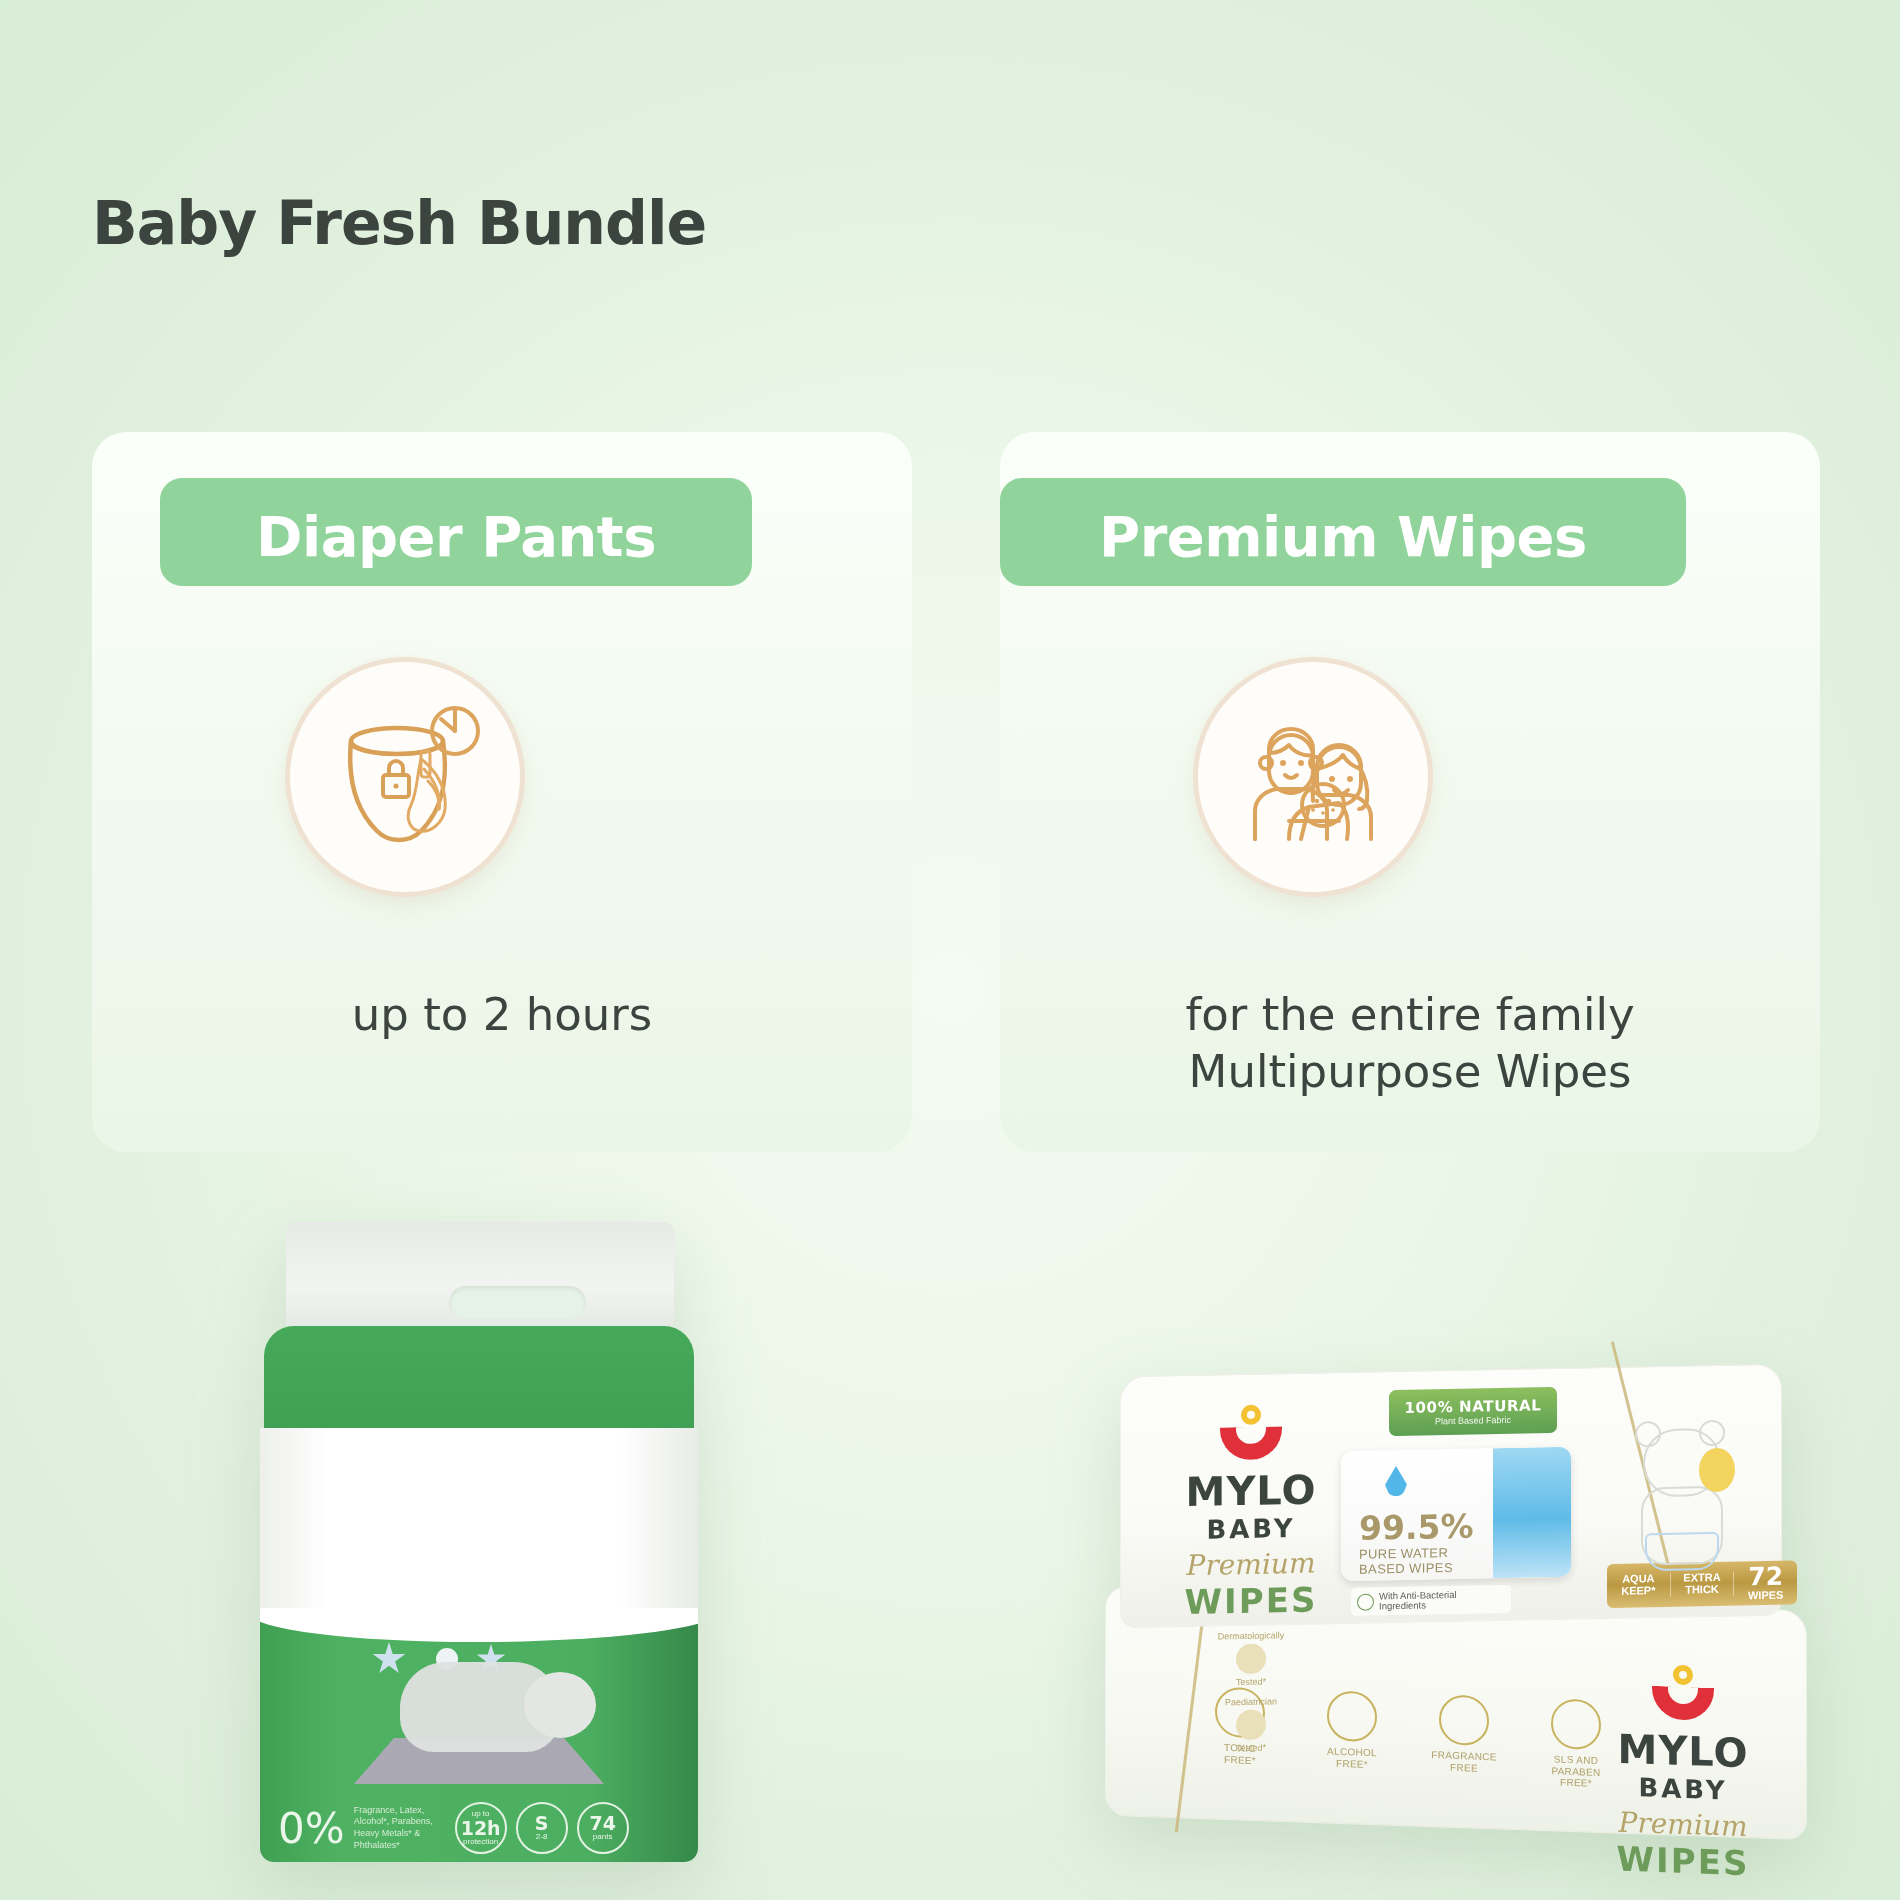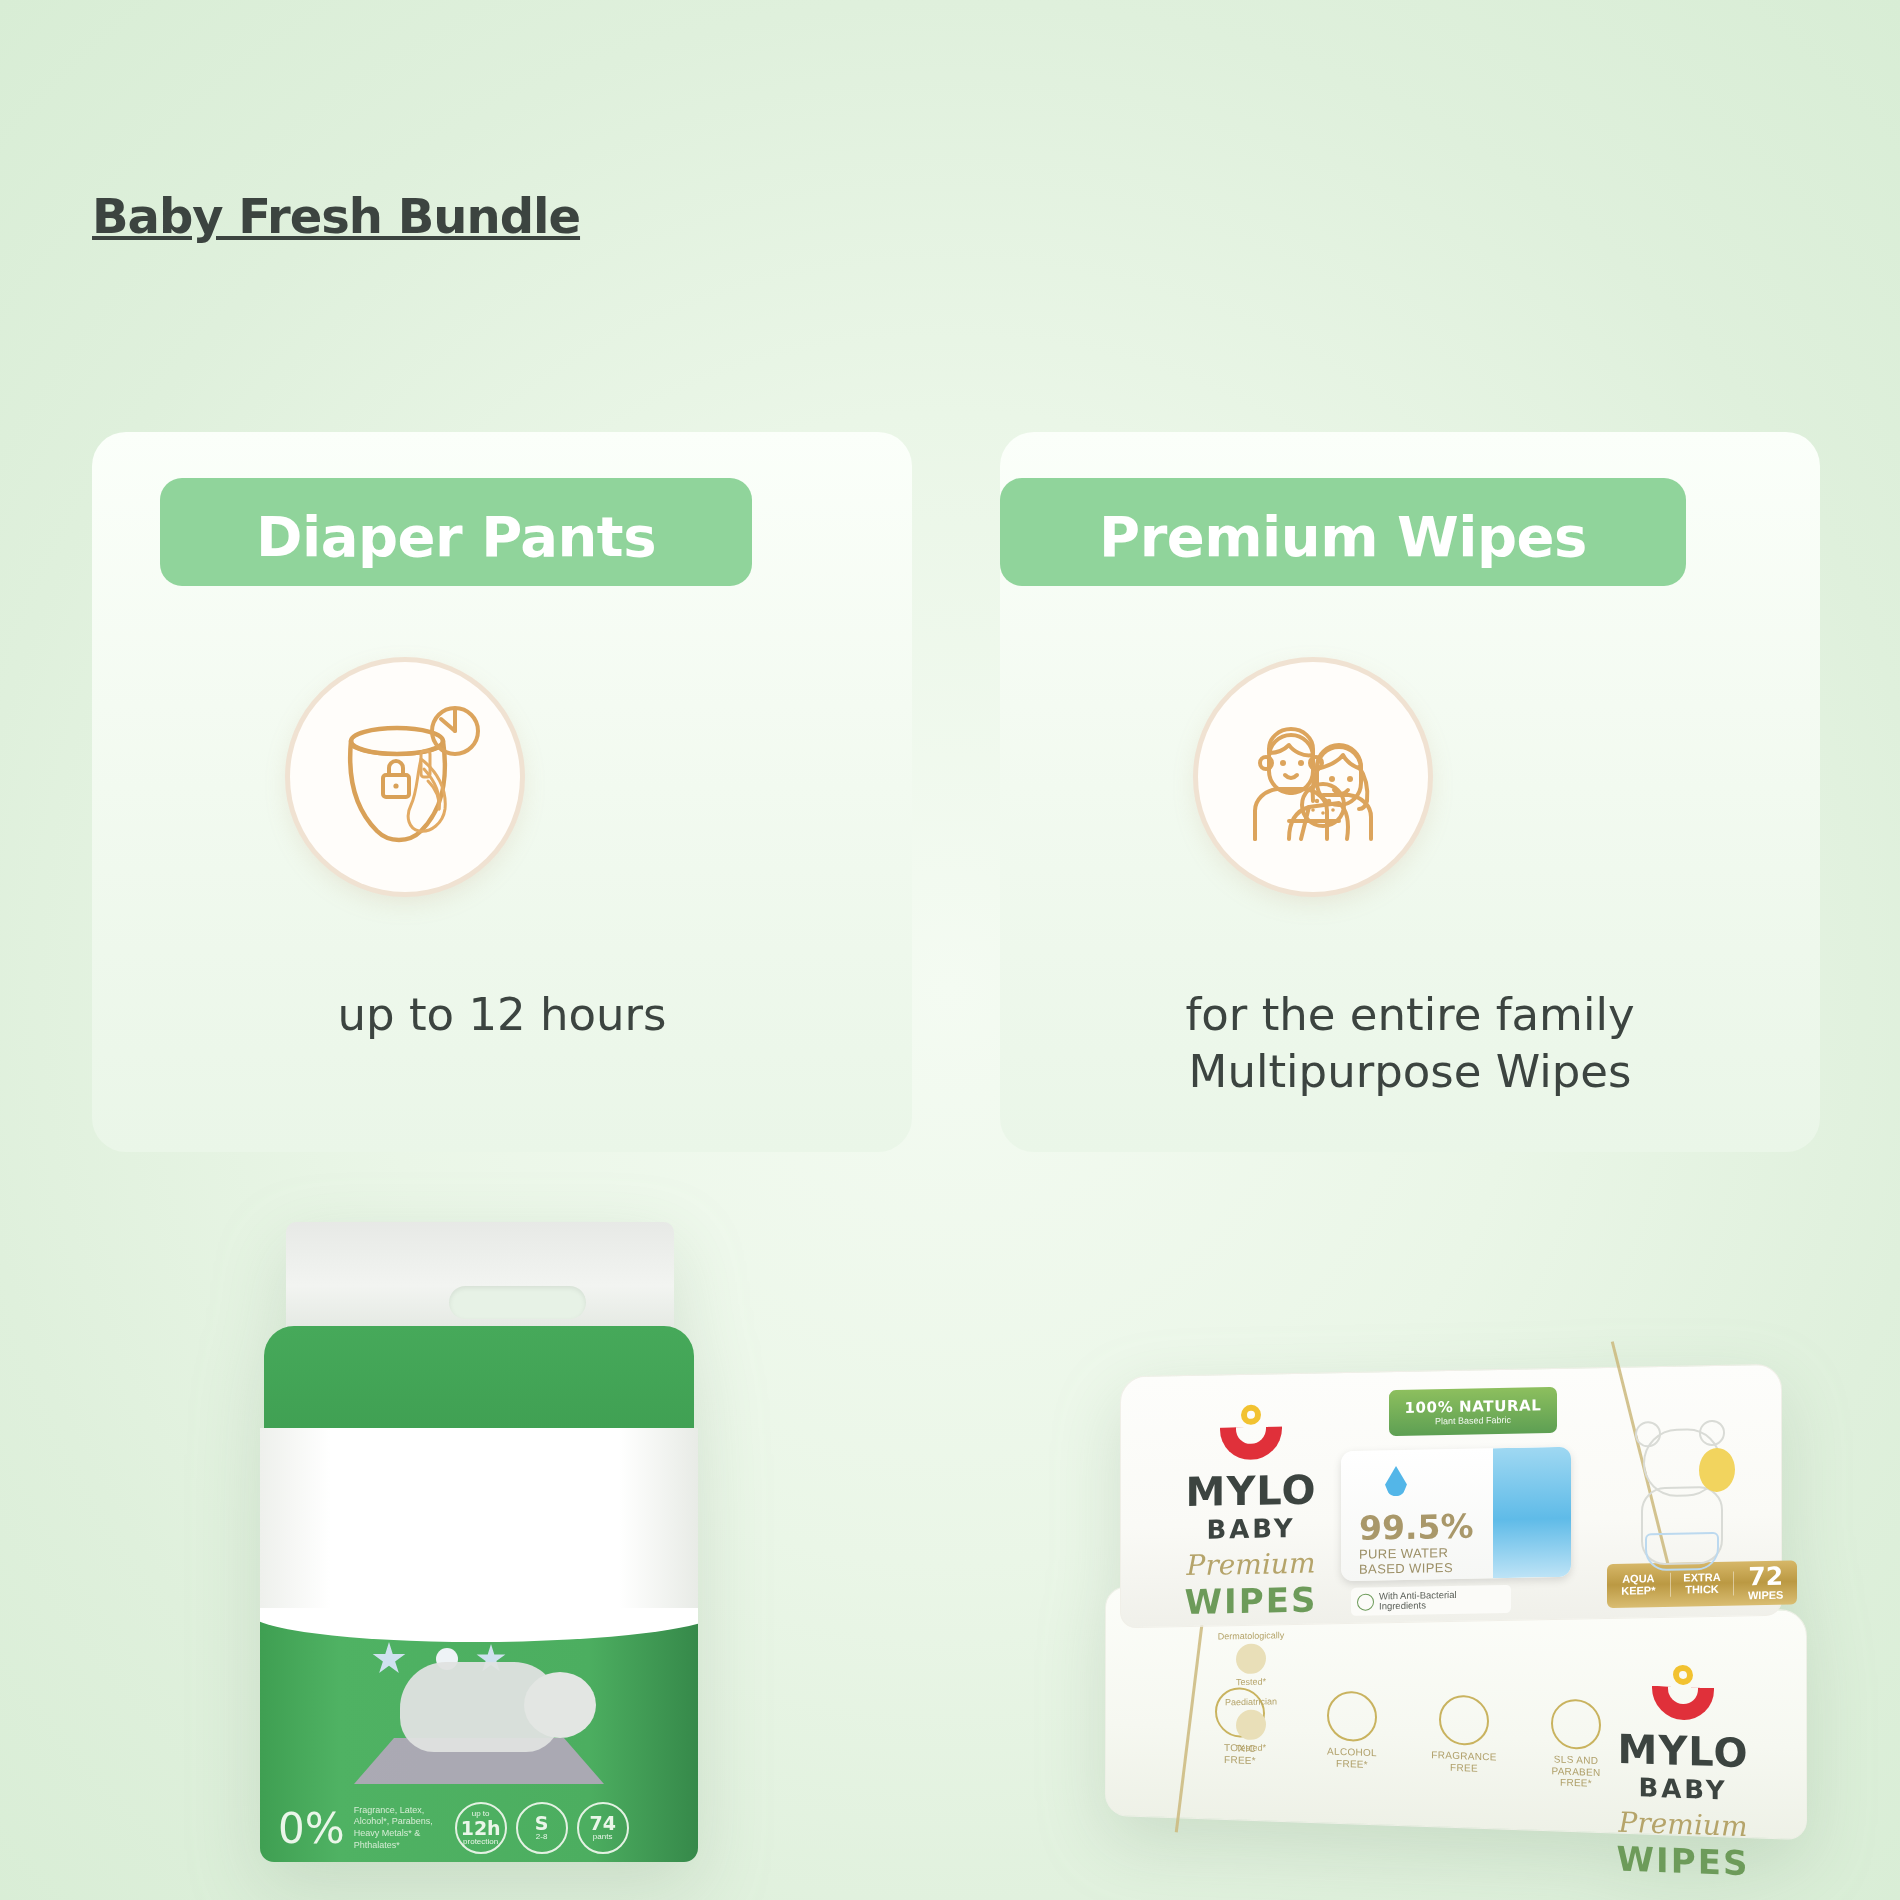--- a/index.html
+++ b/index.html
@@ -9,24 +9,23 @@
     background:#e8f4e6;
   }
   .canvas{
     position:relative;width:1900px;height:1900px;
     background:
       radial-gradient(circle at 50% 52%, #f4fbf2 0%, #eaf6e7 42%, #dff0dc 72%, #d8edd5 100%);
   }
   
   .page-title{
     position:absolute;left:92px;top:188px;
-    font-size:48px;font-weight:bold;color:#3c4440;
+    font-size:60px;font-weight:bold;color:#3c4440;
     letter-spacing:-1px;
     font-family:"DejaVu Sans", sans-serif;
-    text-decoration:underline;
   }
 
   
   .card{
     position:absolute;top:432px;width:820px;height:720px;
     border-radius:34px;
     background:linear-gradient(180deg,#fbfffa 0%, #f4fbf2 38%, #eef8ec 72%, #eaf6e8 100%);
   }
   .card.left{left:92px;}
   .card.right{left:1000px;}
@@ -229,21 +228,21 @@
         </g>
         <g fill="none" stroke="#dca45c" stroke-width="4" stroke-linecap="round" stroke-linejoin="round">
           <circle cx="130" cy="34" r="23"></circle>
           <path d="M130 34 L130 13"></path>
           <path d="M130 34 L116 22"></path>
         </g>
       </svg>
     </div>
 
     <div class="feature-caption">
-      <div>up to 12 hours</div>
+      <div>up to 2 hours</div>
     </div>
   </div>
 
   <div class="card right">
 
     <div class="badge right">
       <span class="badge-text">Premium Wipes</span>
     </div>
 
     <div class="icon-circle right">

